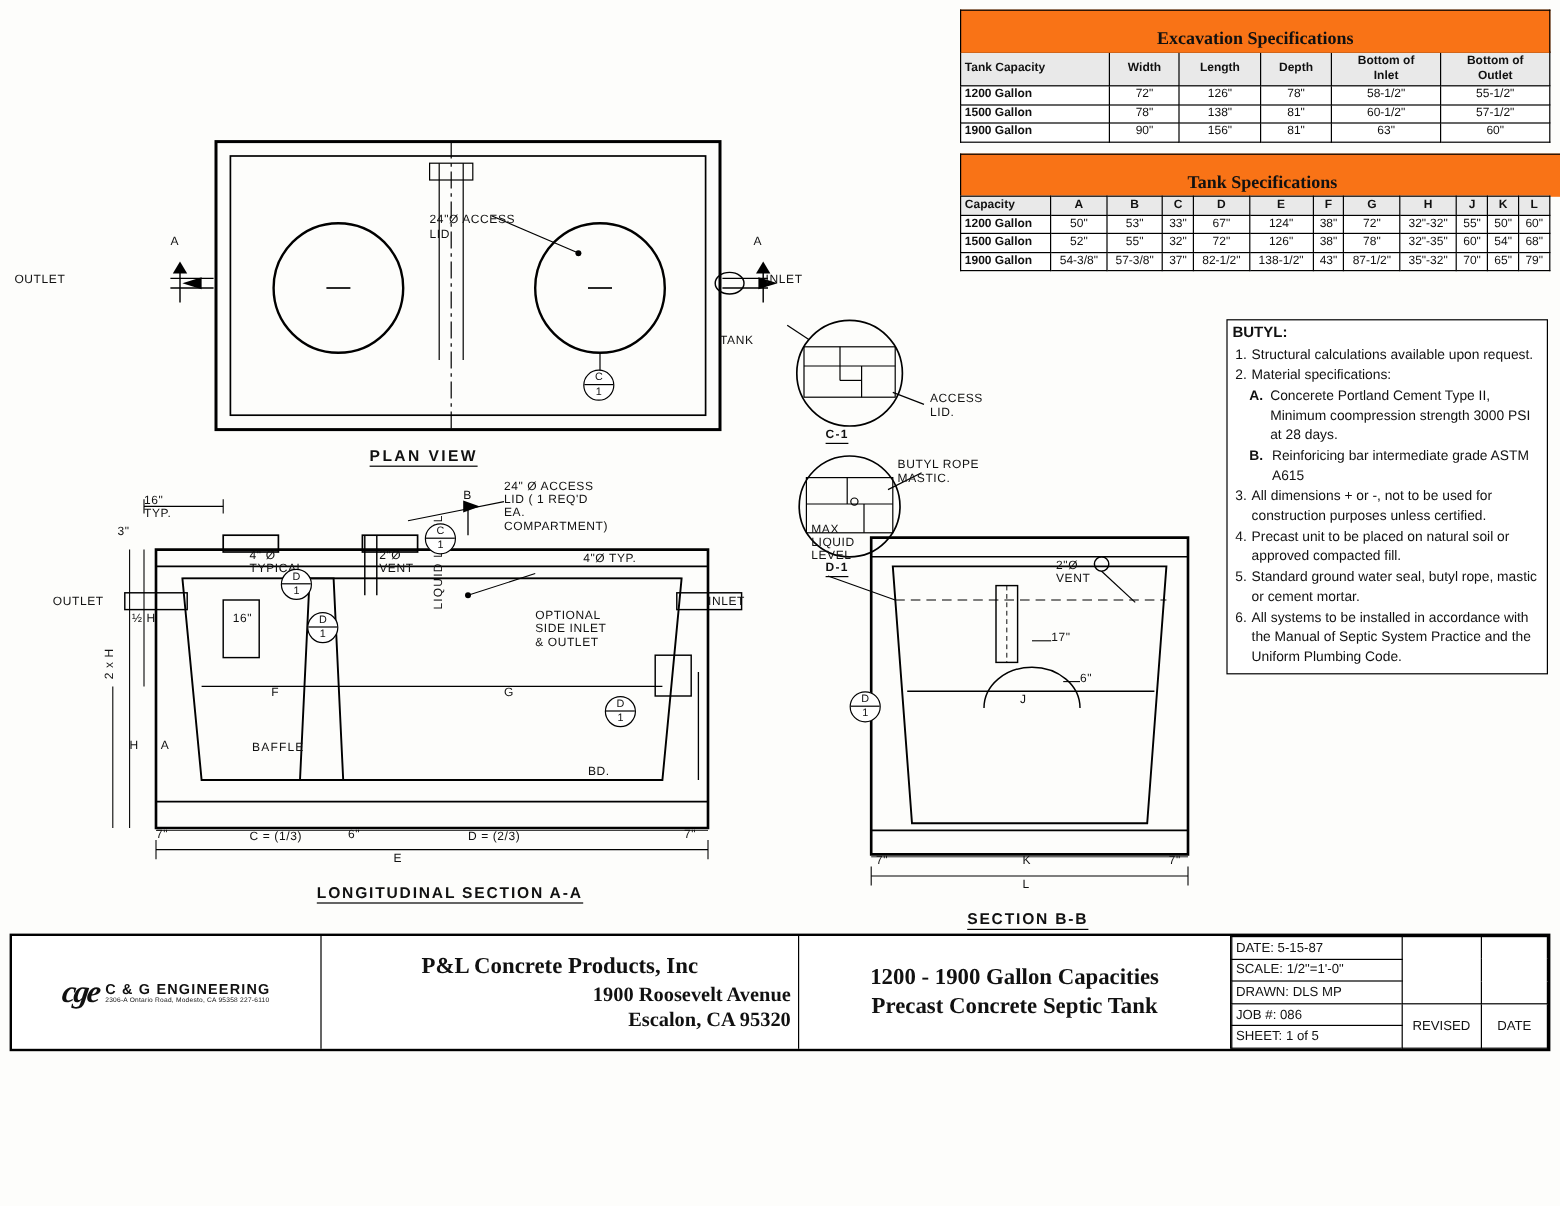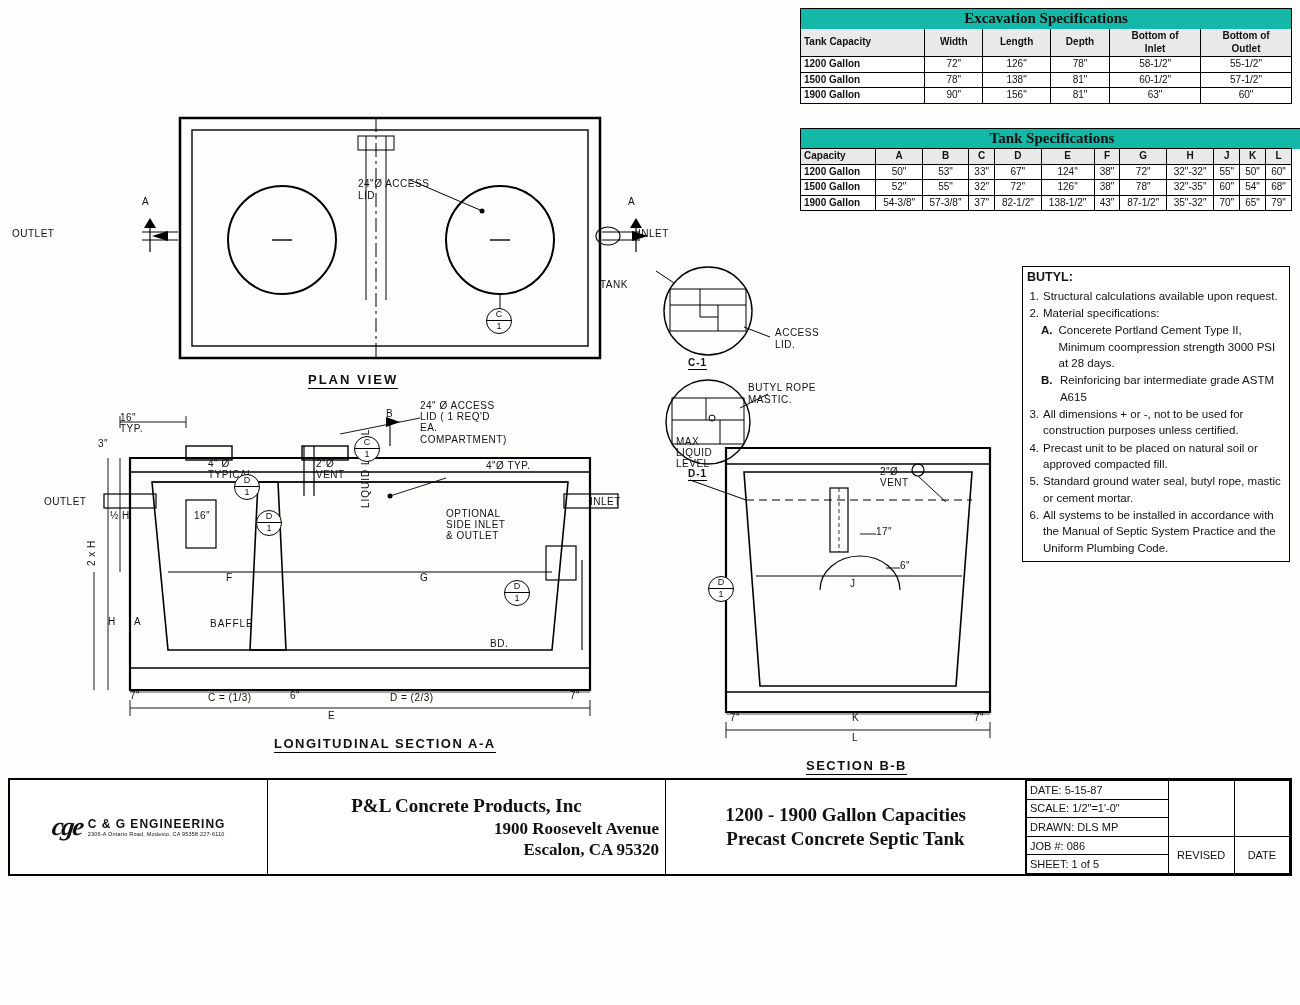--- a/index.html
+++ b/index.html
@@ -28,23 +28,23 @@
     padding:1px 3px;
     text-align:center;
     font-weight:normal;
     line-height:1.25;
     white-space:nowrap;
   }
   table.spec .rowhdr { text-align:left; font-weight:bold; font-size:10px; padding-left:3px;}
   table.spec .colhdr { font-weight:bold; background:#e9e9e9; }
   .tbl-title {
     font-weight:bold; font-size:15px; text-align:center;
-    background:#14b8a6;
+    background:#f97316;
     border:1px solid #000; border-bottom:none;
-    padding:1px 0 2px 0;
+    padding:16px 0 2px 0;
     font-family:"Liberation Serif", serif;
   }
 
   
   .notes {
     position:absolute;
     border:1px solid #000;
     background:#fff;
     font-size:11.5px;
     line-height:1.42;
@@ -423,21 +423,21 @@
     </div>
     <div class="bubble" style="left:166px; top:110px;">
       <span class="top">D</span>
       <span>1</span>
     </div>
     <div class="bubble" style="left:414px; top:180px;">
       <span class="top">D</span>
       <span>1</span>
     </div>
 
-    <div class="cap b underline-cap" style="left:184px; top:336px; font-size:13px; letter-spacing:1.5px;">LONGITUDINAL  SECTION  A-A</div>
+    <div class="cap b underline-cap" style="left:174px; top:336px; font-size:13px; letter-spacing:1.5px;">LONGITUDINAL  SECTION  A-A</div>
   </div>
 
   <div class="abs" style="left:700px; top:430px; width:320px; height:330px;">
     <svg width="320" height="330">
       <path d="M26 18 L290 18 L290 282 L26 282 Z" fill="none" stroke="#000" stroke-width="2.2"></path>
       <path d="M44 42 L60 256 L256 256 L272 42 Z" fill="none" stroke="#000" stroke-width="1.6"></path>
       <line x1="26" y1="34" x2="290" y2="34" stroke="#000" stroke-width="1.3"></line>
       <line x1="26" y1="262" x2="290" y2="262" stroke="#000" stroke-width="1.3"></line>
 
       <line x1="46" y1="70" x2="272" y2="70" stroke="#000" stroke-width="1" stroke-dasharray="8 5"></line>

